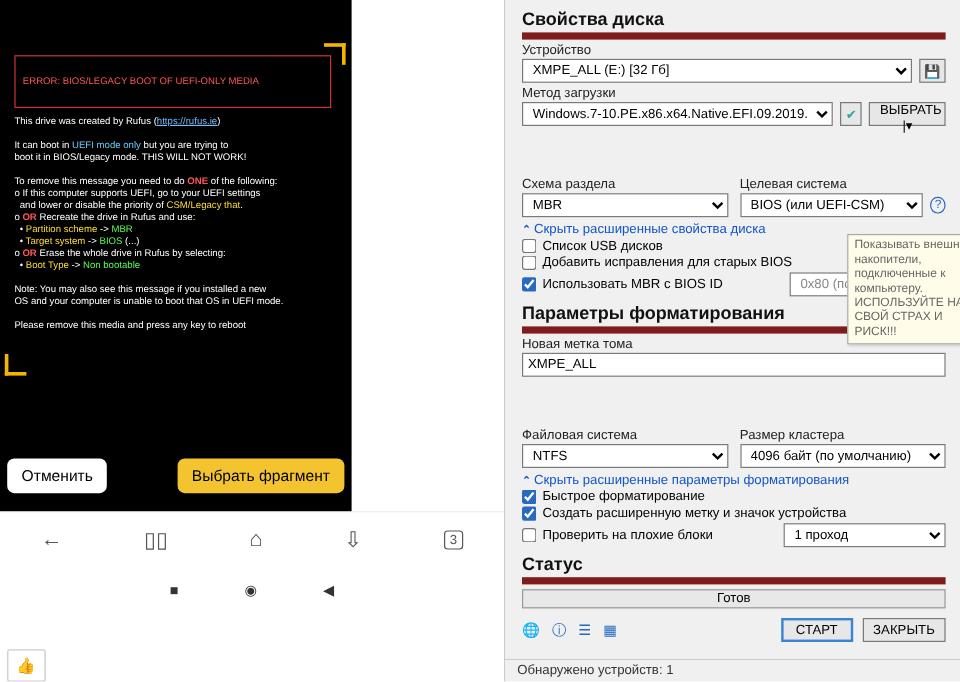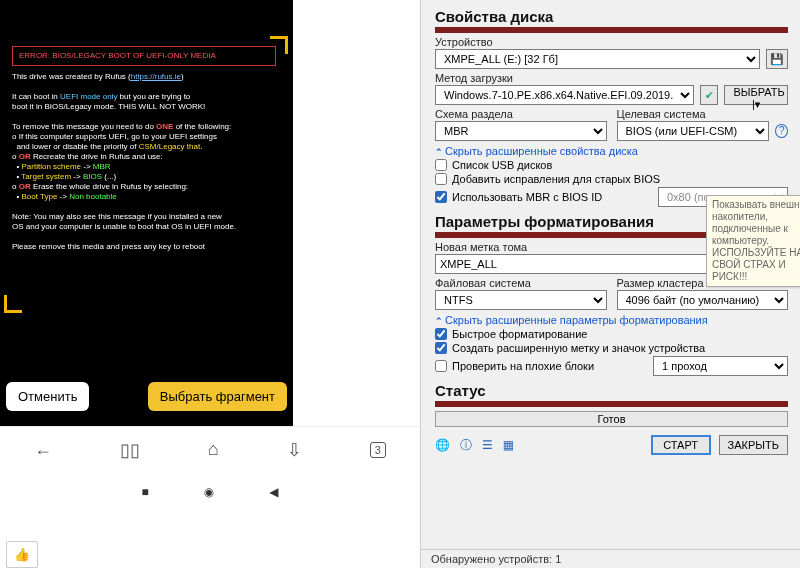--- a/index.html
+++ b/index.html
@@ -1,20 +1,20 @@
 <!DOCTYPE html>
 <html><head>
 <meta charset="utf-8">
 <style>
 * { margin: 0; padding: 0; box-sizing: border-box; font-family: "Segoe UI", Tahoma, sans-serif; }
 body { width: 800px; height: 568px; background: #fff; display: flex; position: relative; overflow: hidden; }
 .left-pane { width: 420px; height: 568px; background: #fff; display: flex; flex-direction: column; }
 .photo-area { width: 293px; height: 443px; background: #000; position: relative; margin-left: 0; }
 .terminal { position: absolute; top: 40px; left: 4px; width: 280px; height: 270px; background: #000; color: #fff; font-family: Consolas, monospace; font-size: 8px; line-height: 1.25; }
-.terminal .err-box { border: 1px solid #c33; margin: 6px 8px; padding: 4px 6px; color: #f55; }
+.terminal .err-box { border: 1px solid #c33; margin: 6px 8px; padding: 16px 6px; color: #f55; }
 .terminal pre { white-space: pre-wrap; padding: 0 8px; }
 .t-blue { color: #7bf; text-decoration: underline; }
 .t-yellow { color: #fd3; }
 .t-green { color: #5f5; }
 .t-red { color: #f55; font-weight: bold; }
 .t-cyan { color: #6cf; }
 .corner { position: absolute; width: 18px; height: 18px; border-color: #f2b600; }
 .corner.tr { top: 36px; left: 270px; border-top: 3px solid #f2b600; border-right: 3px solid #f2b600; }
 .corner.bl { top: 295px; left: 4px; border-bottom: 3px solid #f2b600; border-left: 3px solid #f2b600; }
 .btn-row { position: absolute; bottom: 15px; width: 100%; padding: 0 6px; display: flex; justify-content: space-between; }
@@ -27,21 +27,21 @@
 .thumb-area { margin-top: 30px; padding-left: 6px; }
 .thumb-btn { background: #fff; border: 1px solid #ccc; border-radius: 2px; padding: 5px 7px; font-size: 13px; box-shadow: 0 1px 1px rgba(0,0,0,.1); }
 
 .rufus-pane { flex: 1; border-left: 1px solid #ccc; background: #f0f0f0; display: flex; flex-direction: column; font-size: 11px; }
 .rufus-body { flex: 1; padding: 6px 12px 2px 14px; overflow: hidden; position: relative; background: #f0f0f0; }
 .section-h { font-size: 15px; font-weight: 600; margin: 2px 0 3px; color: #111; border-bottom: 6px solid #7f1d1d; padding-bottom: 2px; }
 .label { font-size: 11px; color: #222; margin-top: 3px; margin-bottom: 1px; }
 .row { display: flex; align-items: center; gap: 6px; }
 .col { display: flex; flex-direction: column; }
 .two-col { display: flex; gap: 10px; }
-.two-col > .col { flex: 1; }
+.two-col > .col { flex: 1; margin-top: 40px; }
 select, input[type=text] { width: 100%; height: 20px; border: 1px solid #7a7a7a; background: #fff; font-size: 11px; padding: 0 4px; }
 .small-select { width: 135px; }
 .btn { border: 1px solid #7a7a7a; background: #e7e7e7; height: 20px; padding: 0 8px; font-size: 11px; min-width: 60px; }
 .btn.primary { border: 2px solid #3b82d9; }
 .icon-btn { border: 1px solid #7a7a7a; background: #e7e7e7; width: 24px; height: 20px; display: inline-flex; align-items: center; justify-content: center; font-size: 11px; }
 .chev-link { color: #15c; font-size: 11px; margin-top: 4px; cursor: pointer; }
 .chev-link::before { content: "⌃ "; font-weight: bold; font-size: 9px; }
 .cb-row { display: flex; align-items: center; gap: 5px; margin-top: 2px; }
 .cb-row input { width: 12px; height: 12px; }
 .cb-row input:checked { accent-color: #2969c0; }

